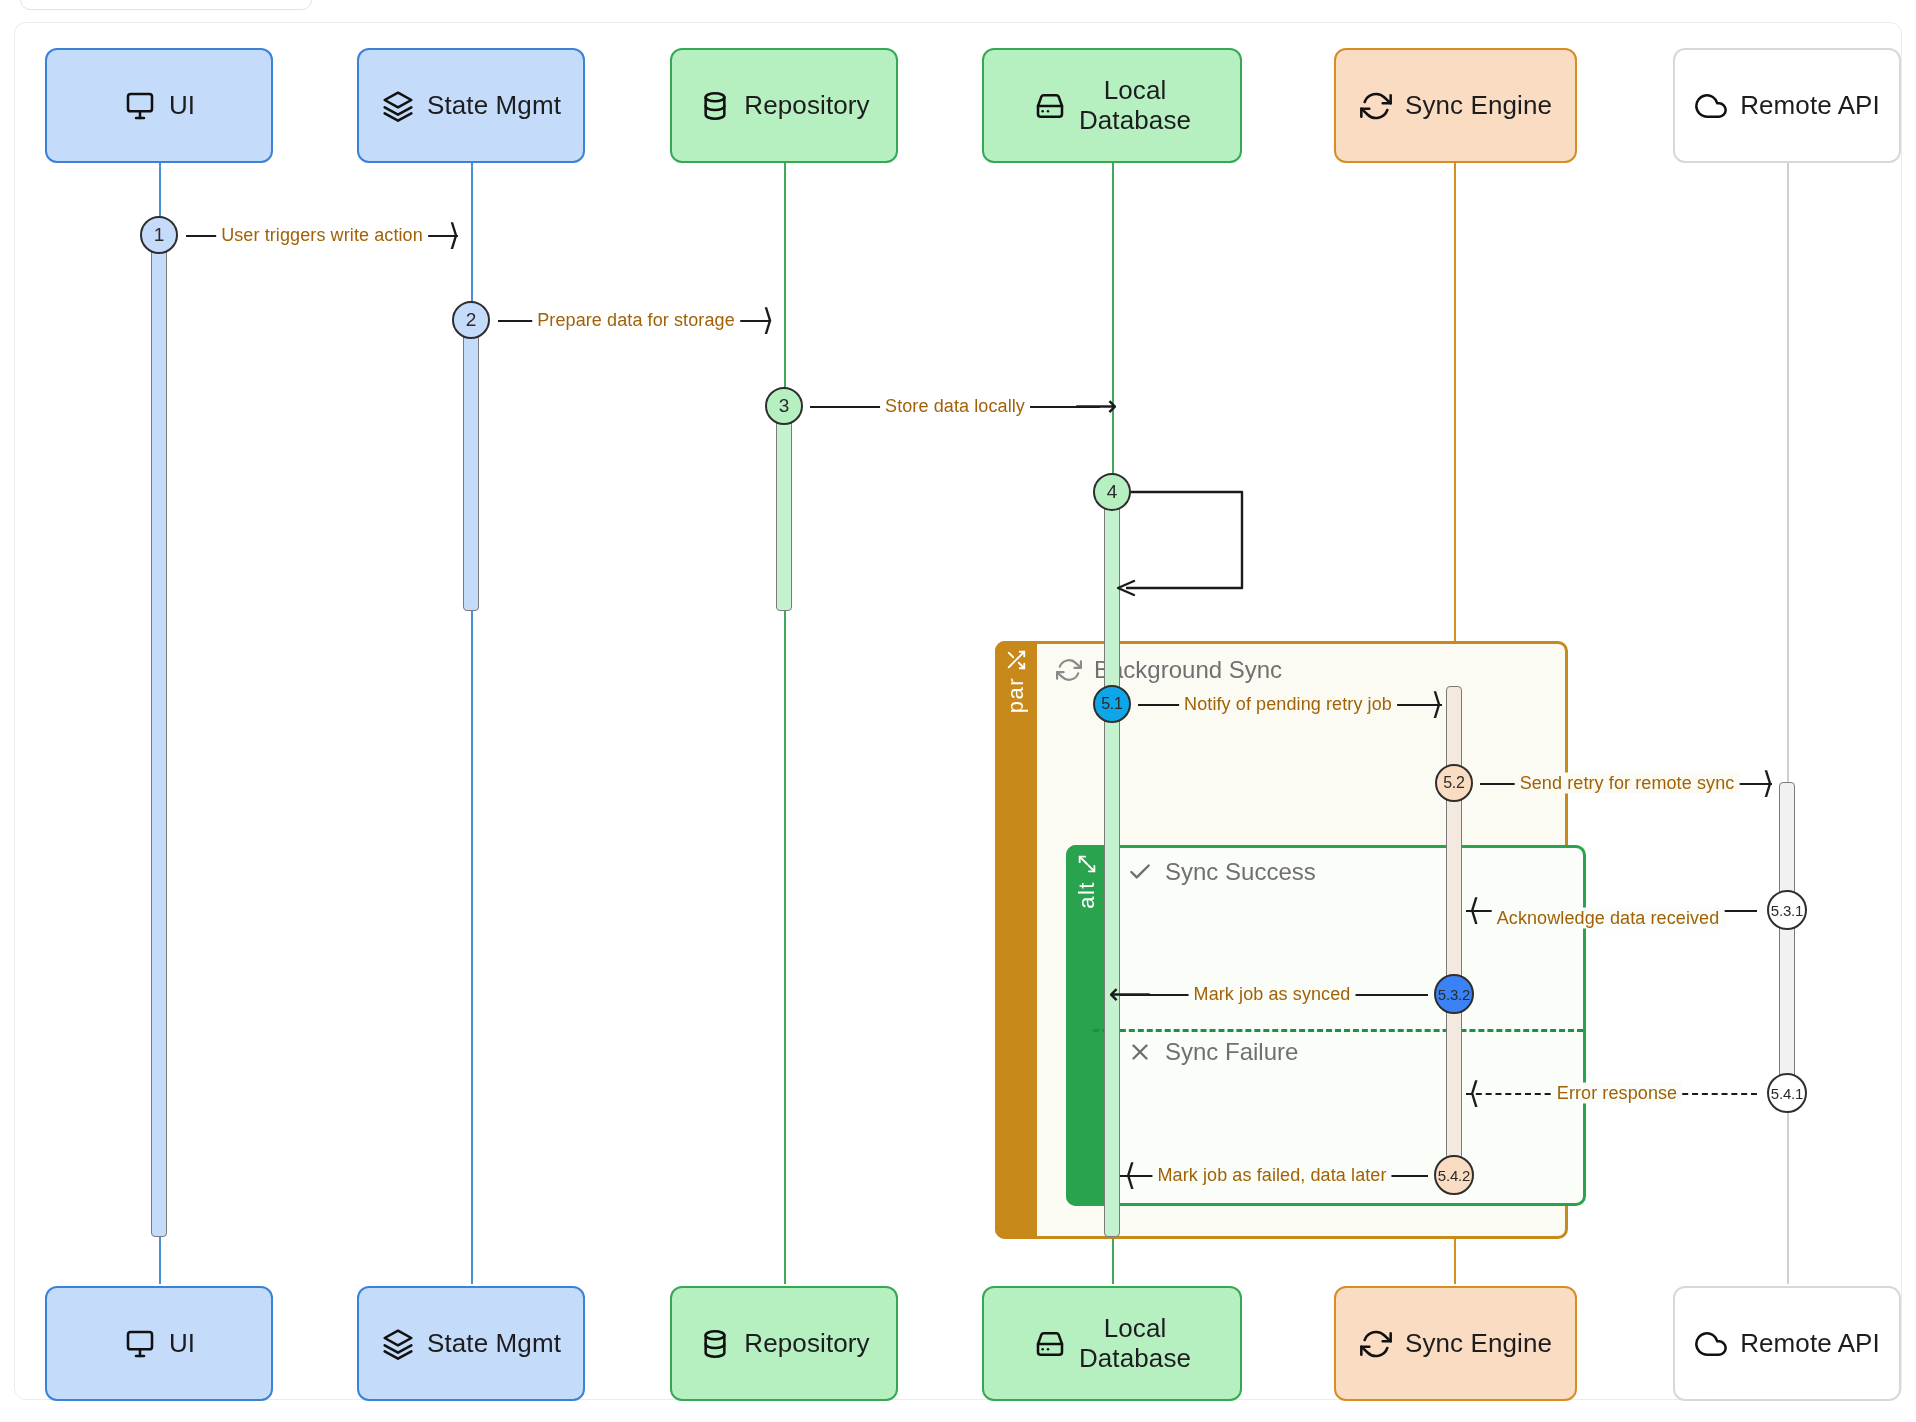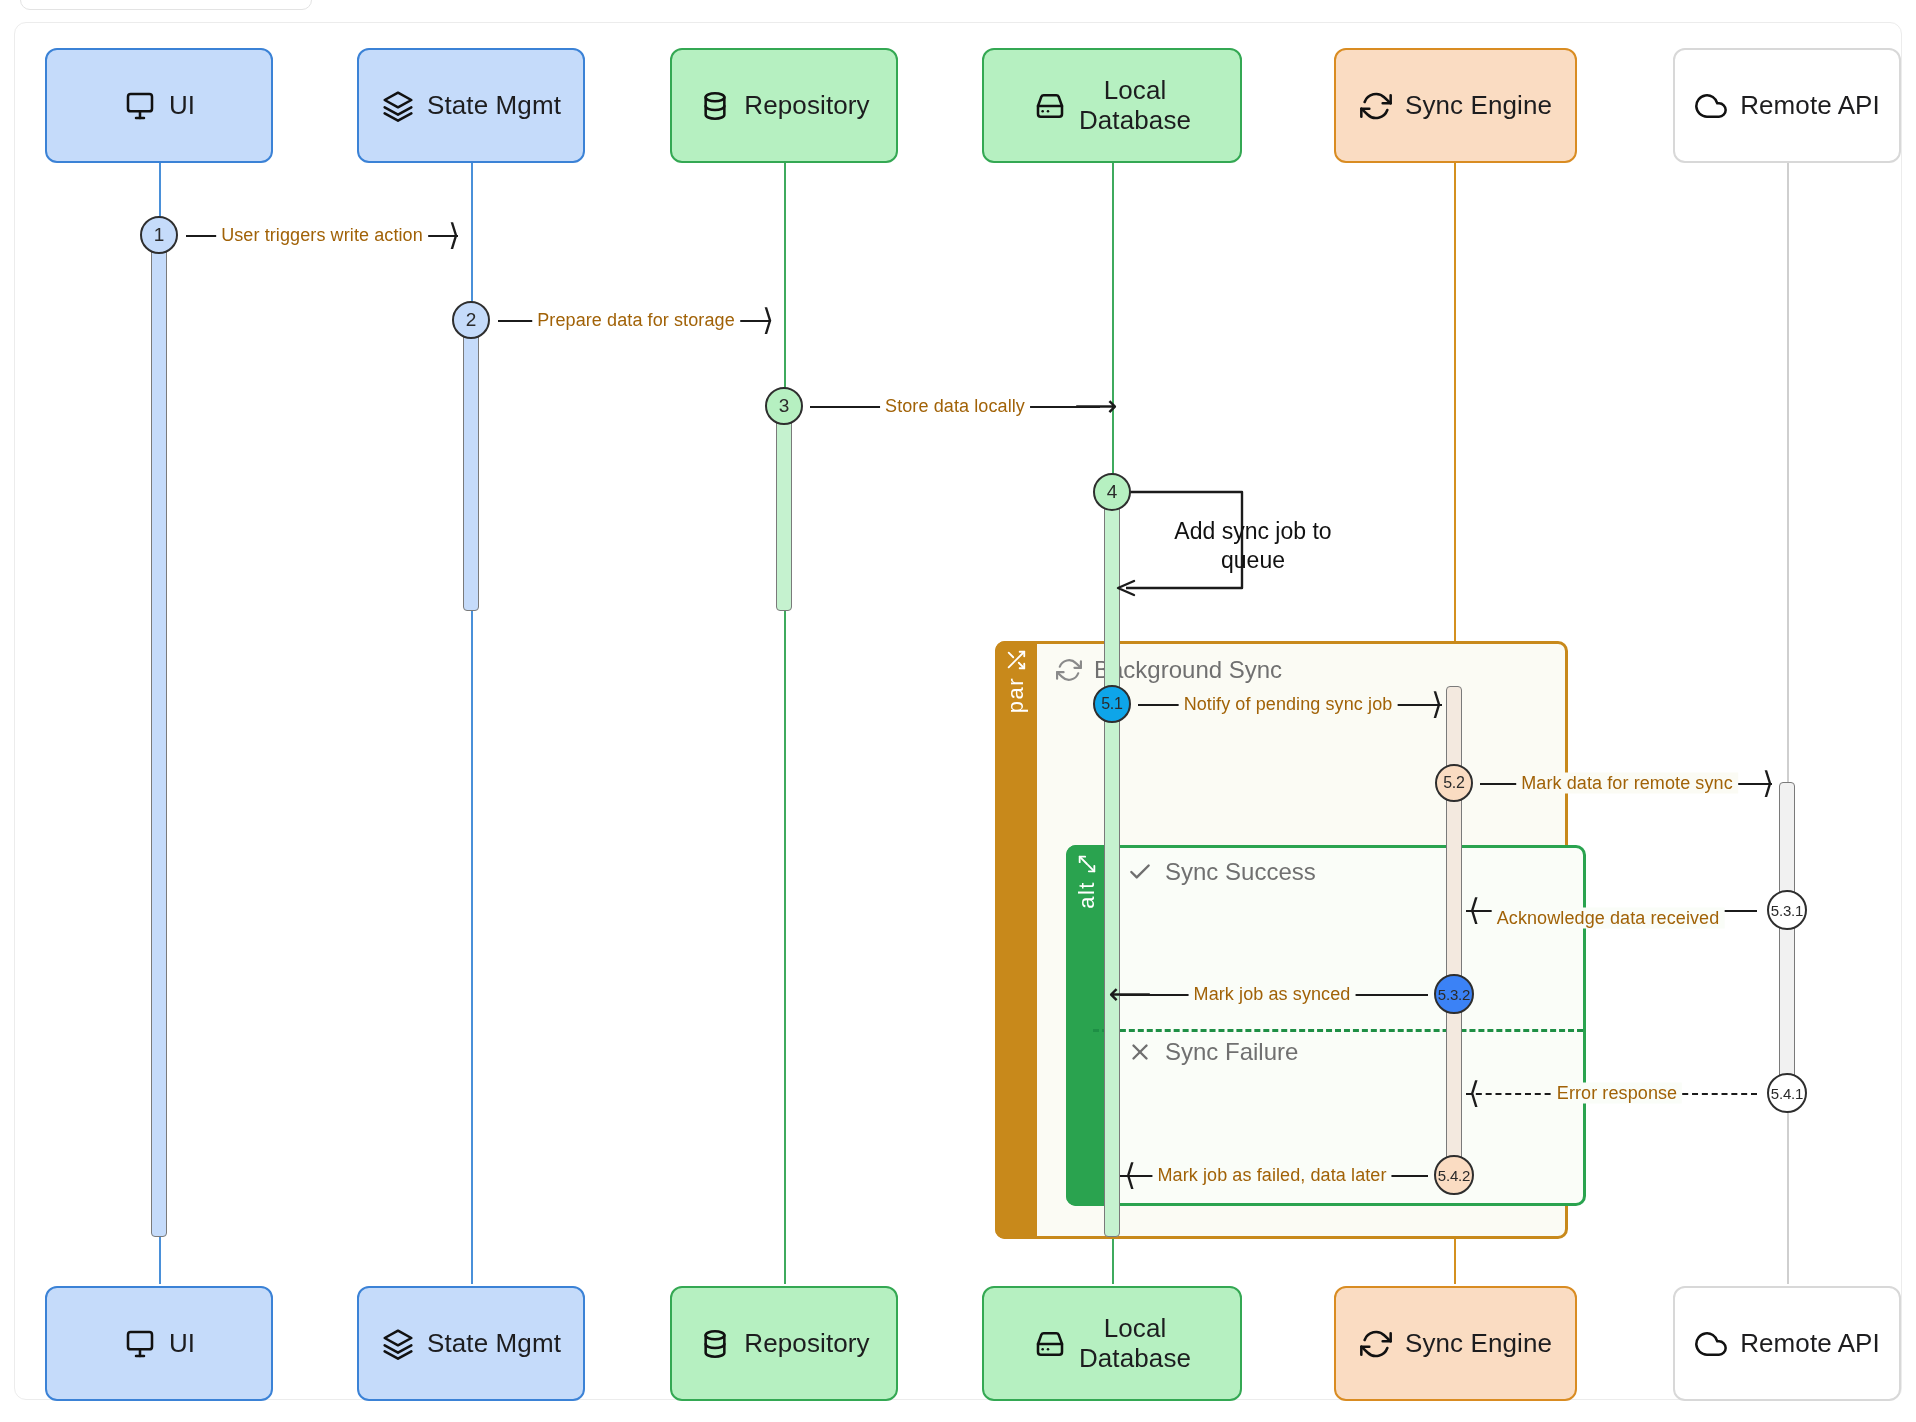--- a/index.html
+++ b/index.html
@@ -417,34 +417,32 @@
     <div class="arrowhead" style="left:1096px; top:0;">⟶</div>
     <div class="seqnum sz-lg" style="left:784px; top:0; background:#b6f0c1;">3</div>
   </div>
 
   <div class="selfloop" style="left:1112px; top:470px;">
     <svg width="160" height="140" viewBox="0 0 160 140">
       <path d="M4 22 H 130 V 118 H 14" fill="none" stroke="#1b1b1b" stroke-width="2.4" stroke-linejoin="round" stroke-linecap="butt"></path>
       <path d="M22 111 L 6 118 L 22 125" fill="none" stroke="#1b1b1b" stroke-width="2.4" stroke-linecap="round" stroke-linejoin="round"></path>
     </svg>
   </div>
-  <div class="selflabel" style="left:1253px; top:517px; width:230px;">Add sync job to
-queue</div>
   <div class="seqnum sz-lg" style="left:1112px; top:492px; background:#b6f0c1;">4</div>
 
   <div class="msg" style="left:0; top:704px; width:1916px;">
     <div class="msgline" style="left:1138px; width:304px;"></div>
-    <div class="msglabel" style="left:1288px; top:0; background:#fbfbf4;">Notify of pending sync job</div>
+    <div class="msglabel" style="left:1288px; top:0; background:#fbfbf4;">Notify of pending retry job</div>
     <div class="arrowhead" style="left:1437px; top:0;">⟩</div>
     <div class="seqnum sz-md" style="left:1112px; top:0; background:#0ea5e9;">5.1</div>
   </div>
 
   <div class="msg" style="left:0; top:783px; width:1916px;">
     <div class="msgline" style="left:1480px; width:292px;"></div>
-    <div class="msglabel" style="left:1627px; top:0; background:#fbfbf4;">Mark data for remote sync</div>
+    <div class="msglabel" style="left:1627px; top:0; background:#fbfbf4;">Send retry for remote sync</div>
     <div class="arrowhead" style="left:1768px; top:0;">⟩</div>
     <div class="seqnum sz-md" style="left:1454px; top:0; background:#fadcc2;">5.2</div>
   </div>
 
   <div class="msg" style="left:0; top:910px; width:1916px;">
     <div class="msgline" style="left:1466px; width:291px;"></div>
     <div class="msglabel" style="left:1608px; top:8px; background:#fafdf8;">Acknowledge data received</div>
     <div class="arrowhead" style="left:1474px; top:0;">⟨</div>
     <div class="seqnum sz-sm" style="left:1787px; top:0; background:#ffffff;">5.3.1</div>
   </div>

